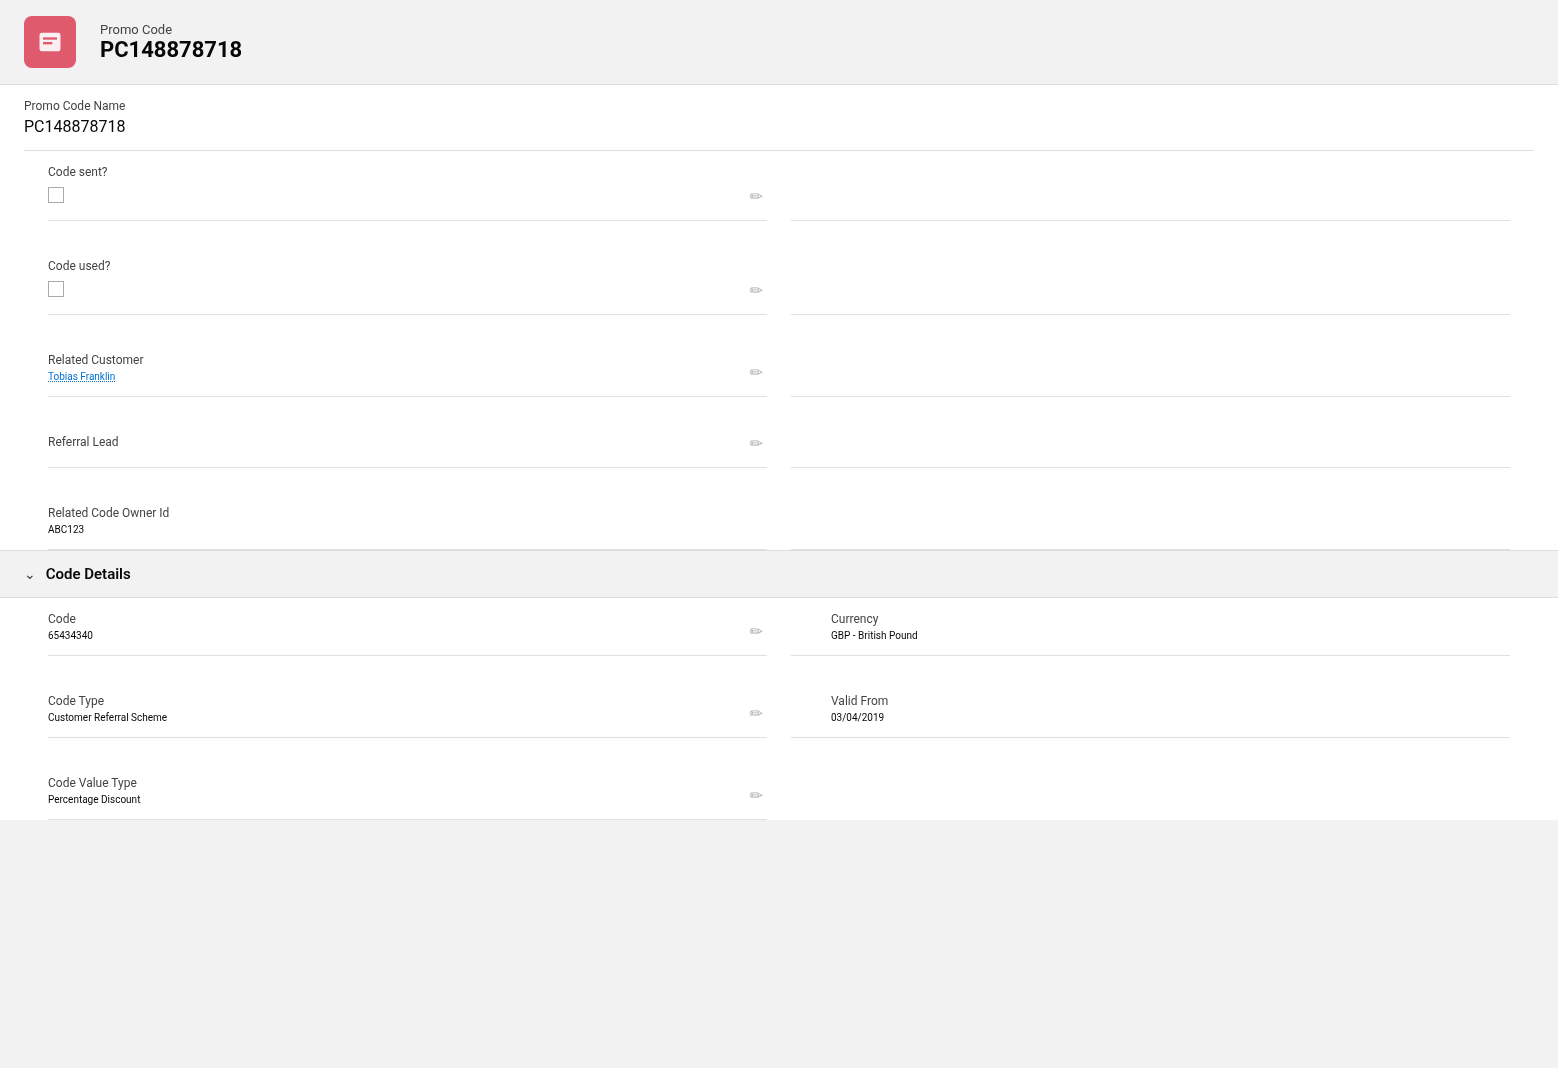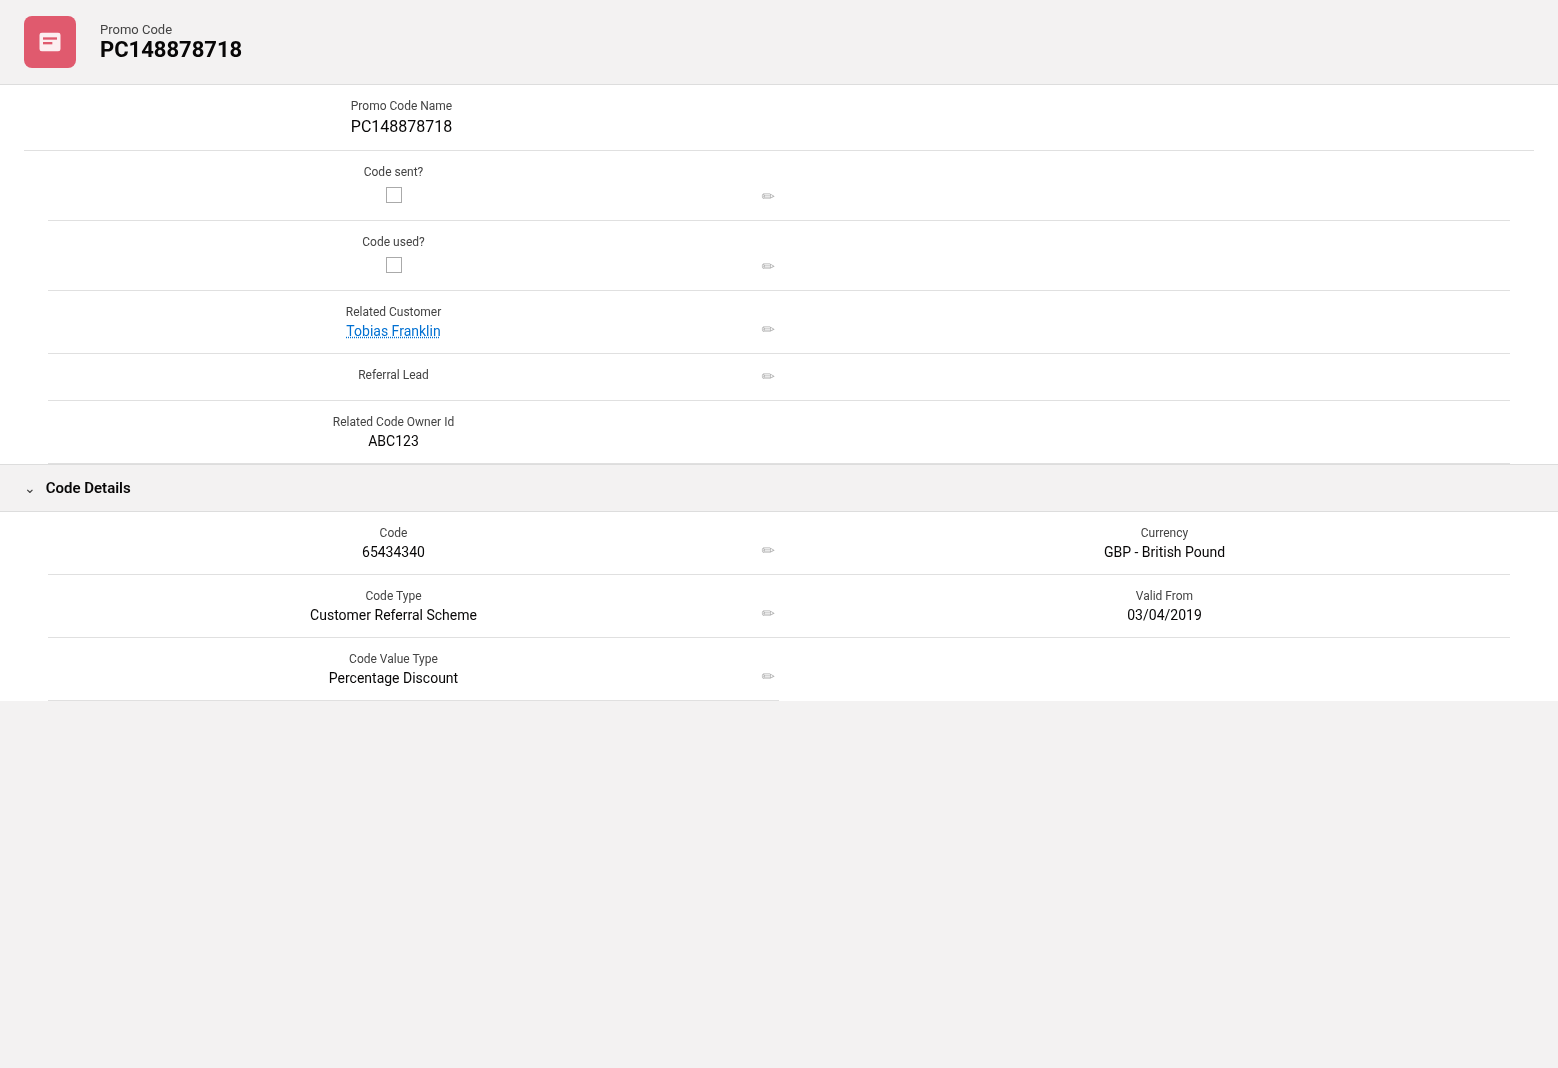--- a/index.html
+++ b/index.html
@@ -49,20 +49,21 @@
     .main-content {
       background: #fff;
       margin: 0;
     }
 
     
     .fields-grid {
       display: grid;
       grid-template-columns: 1fr 1fr;
       padding: 0 24px;
+      gap: 24px;
     }
 
     .field-cell {
       padding: 14px 0;
       border-bottom: 1px solid #e0e0e0;
       position: relative;
     }
     .field-cell.left {
       padding-right: 40px;
     }
@@ -70,21 +71,21 @@
       padding-left: 40px;
     }
 
     .field-label {
       font-size: 12px;
       color: #444;
       margin-bottom: 4px;
       font-weight: 400;
     }
     .field-value {
-      font-size: 14px;
+      font-size: 10px;
       color: #080707;
       font-weight: 400;
     }
     .field-value.link {
       color: #0070d2;
       text-decoration: underline;
       text-decoration-style: dotted;
       cursor: pointer;
     }
     .field-value.large {
@@ -127,21 +128,20 @@
       color: #080707;
     }
     .chevron-icon {
       font-size: 14px;
       color: #444;
     }
 
     
     .promo-info {
       padding: 0 24px;
-      text-align: center;
     }
     .promo-name-row {
       display: grid;
       grid-template-columns: 1fr 1fr;
       border-bottom: 1px solid #e0e0e0;
     }
     .promo-name-cell {
       padding: 14px 0;
     }
     .promo-name-cell.right {

